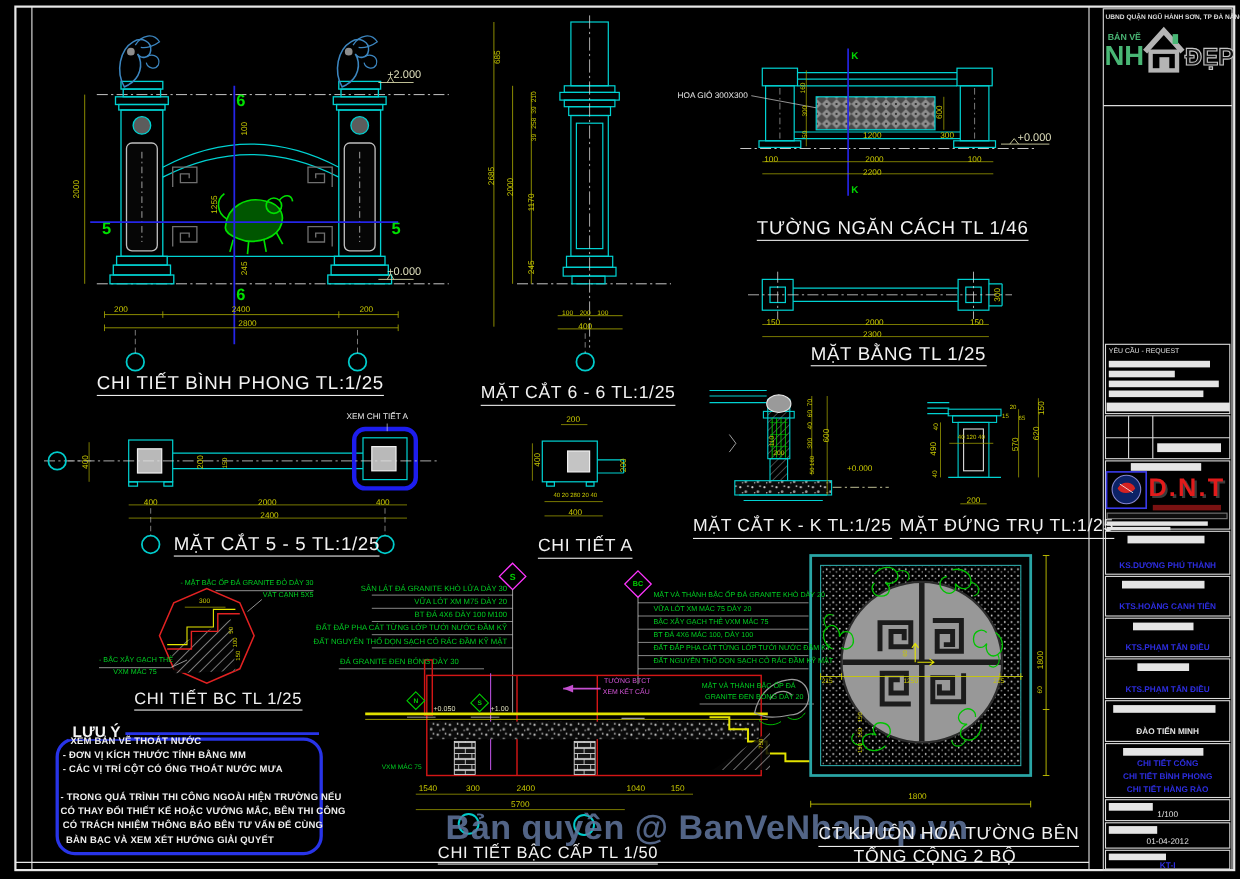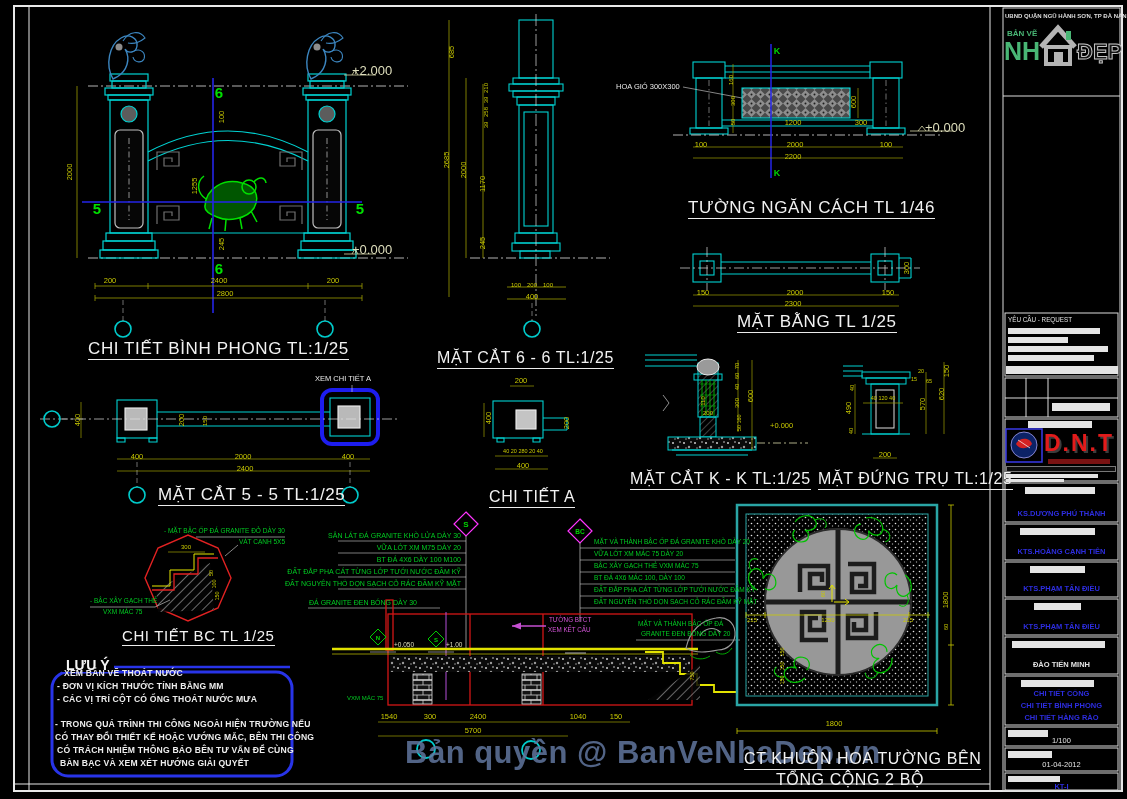--- a/index.html
+++ b/index.html
@@ -13,21 +13,21 @@
 .r{transform:translate(-100%,0)}
 .ttl{color:#f2f2f2;font-size:16px;letter-spacing:.6px;border-bottom:1.6px solid #ececec;padding-bottom:2px}
 .ttl17{font-size:17px}
 .ttl15{font-size:15px}
 .nound{border-bottom:none}
 .dim{color:#c9c900;font-size:7.5px}
 .d6{font-size:6px}
 .d5{font-size:5.5px}
 .grn{color:#00cc22;font-size:7px}
 .g65{font-size:6.5px}
-.lvl{color:#dedebc;font-size:13px}
+.lvl{color:#dedebc;font-size:10px}
 .w75{color:#e8e8e8;font-size:7.5px}
 .mag{color:#d455d8;font-size:6.3px}
 .sec{color:#00e000;font-size:15px;font-weight:bold}
 .kk{color:#00d400;font-size:9px;font-weight:bold}
 .note{color:#ededed;font-size:8.6px;font-weight:bold;letter-spacing:.2px}
 .luuy-t{color:#f4f4f4;font-size:14px;font-weight:bold;background:#000;padding:0 4px}
 .wm-sm{color:rgba(148,163,182,.88);font-size:25px;font-weight:bold;letter-spacing:.5px}
 .wm-big{color:rgba(96,118,158,.85);font-size:31px;font-weight:bold;letter-spacing:.5px}
 .bar{position:absolute;background:#e4e4e4}
 .tbc{width:113px;text-align:center;left:1005px}
@@ -604,20 +604,21 @@
 <span class="abs dim c" style="left:389px;top:717px">1540</span>
 <span class="abs dim c" style="left:430px;top:717px">300</span>
 <span class="abs dim c" style="left:478px;top:717px">2400</span>
 <span class="abs dim c" style="left:578px;top:717px">1040</span>
 <span class="abs dim c" style="left:616px;top:717px">150</span>
 <span class="abs dim c" style="left:473px;top:731px">5700</span>
 <span class="abs dim cv d5" style="left:783px;top:652px">150</span>
 <span class="abs dim cv d5" style="left:783px;top:666px">150</span>
 <span class="abs dim cv d5" style="left:783px;top:680px">150</span>
 <span class="abs dim cv d5" style="left:693px;top:676px">750</span>
+<span class="abs ttl ttl15" style="left:398px;top:768px">CHI TIẾT BẬC CẤP TL 1/50</span>
 <span class="abs wm-big" style="left:405px;top:737px">Bản quyền @ BanVeNhaDep.vn</span>
 
 <span class="abs dim c d6" style="left:752px;top:620px">215</span>
 <span class="abs dim c d6" style="left:828px;top:620px">1250</span>
 <span class="abs dim c d6" style="left:908px;top:620px">215</span>
 <span class="abs dim cv" style="left:946px;top:600px">1800</span>
 <span class="abs dim cv d6" style="left:946px;top:627px">60</span>
 <span class="abs dim cv d5" style="left:824px;top:594px">60</span>
 <span class="abs dim c" style="left:834px;top:724px">1800</span>
 <span class="abs ttl" style="left:744px;top:751px">CT KHUÔN HOA TƯỜNG BÊN</span>

